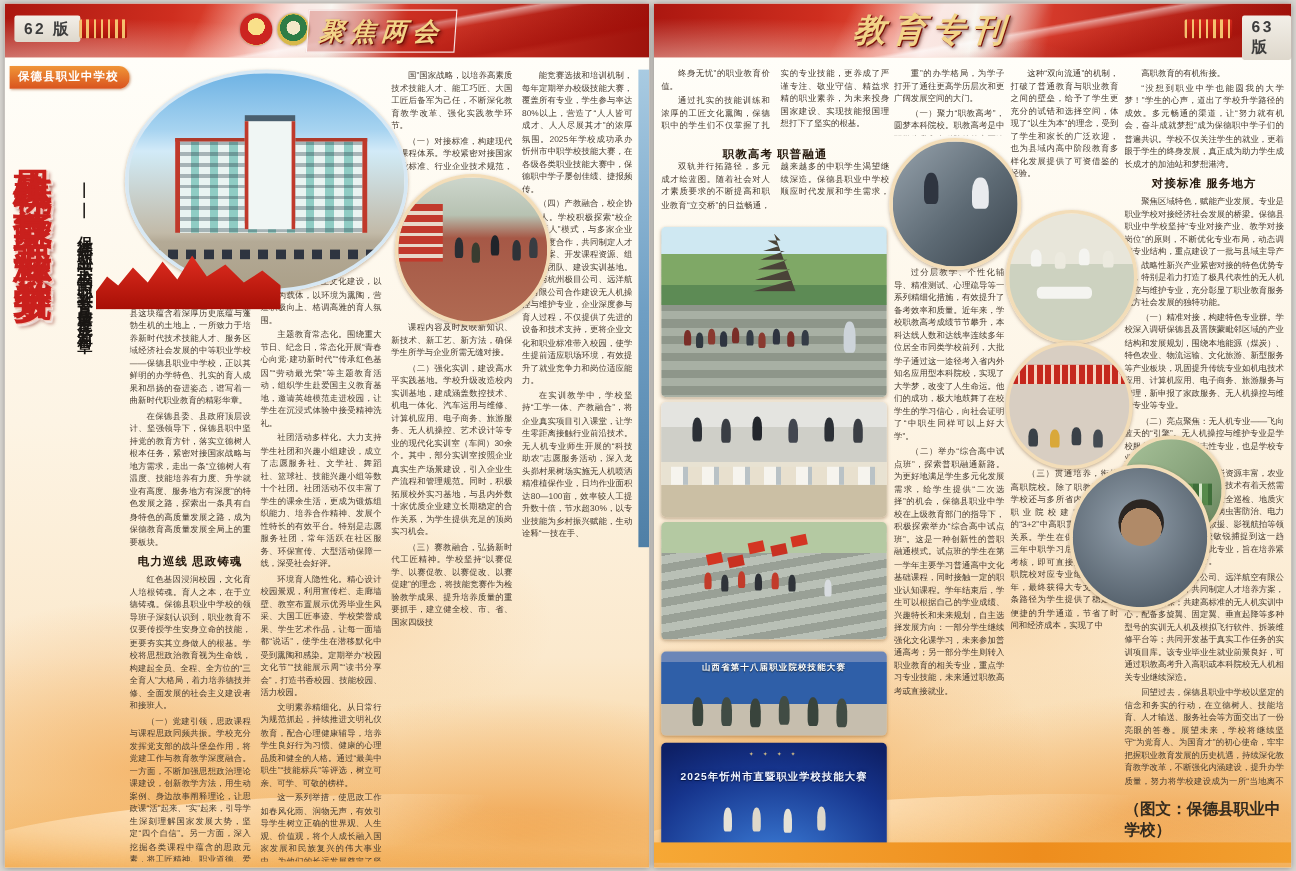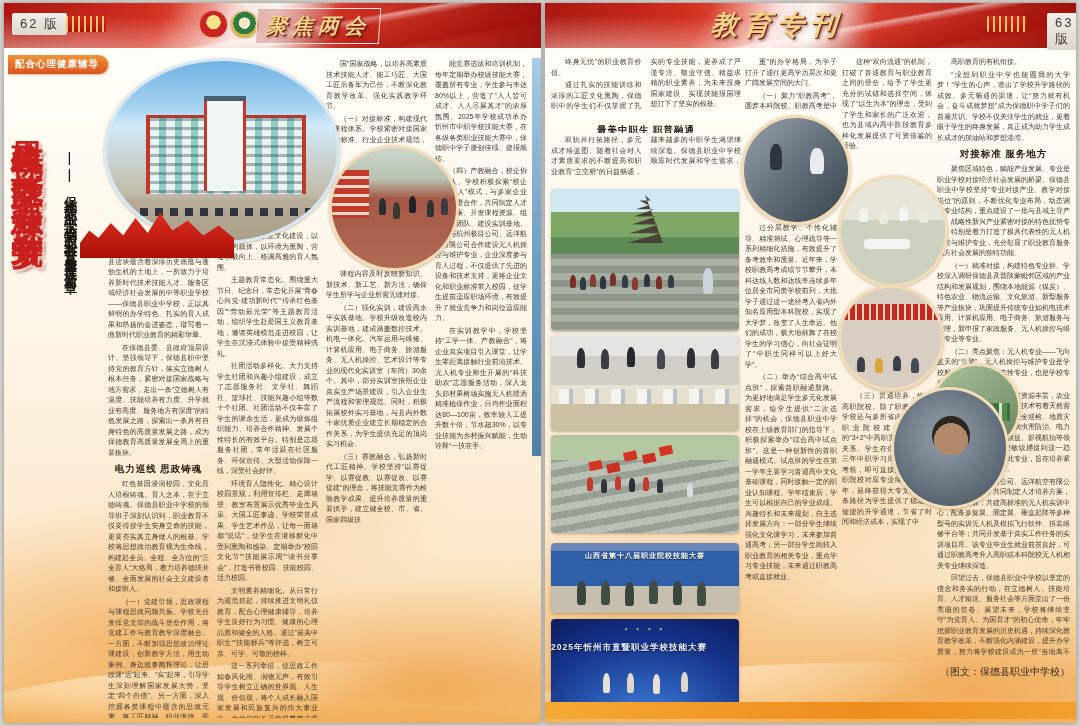--- a/index.html
+++ b/index.html
@@ -10,21 +10,21 @@
   #pageR{left:545px;width:531px}
 
   
   .hdr{position:absolute;top:0;left:0;right:0;height:45px;
     background:
       linear-gradient(115deg, rgba(255,255,255,0) 30%, rgba(255,255,255,.75) 44%, rgba(255,255,255,0) 60%),
       radial-gradient(140% 230% at 8% 130%, rgba(255,240,230,.6), rgba(255,255,255,0) 45%),
       linear-gradient(100deg,#ab1710 0%,#cf2e1f 26%,#e4503a 38%,#f2ece2 50%,#d4392a 62%,#9e130c 100%);}
   .hdr::after{content:"";position:absolute;inset:0;
       background:linear-gradient(170deg,transparent 55%,rgba(255,255,255,.5) 57%,transparent 62%,rgba(160,10,5,.45) 80%,transparent 84%);}
-  .pageno{position:absolute;top:10px;font-size:13px;font-weight:normal;color:#3c3c3c;
+  .pageno{position:absolute;top:10px;font-size:13px;font-weight:bold;color:#3c3c3c;
       background:linear-gradient(180deg,#f3efe8,#ded8cc);padding:2px 8px;border-radius:2px;z-index:3;letter-spacing:2px}
   .logoBox{position:absolute;top:13px;width:40px;height:16px;background:linear-gradient(180deg,#d4281c,#a81409);
       border-radius:2px;z-index:3;
       background-image:repeating-linear-gradient(90deg,rgba(250,210,120,.9) 0 2px,transparent 2px 6px),linear-gradient(180deg,#d4281c,#a81409)}
   .emblem{position:absolute;top:8px;width:27px;height:27px;border-radius:50%;z-index:3;box-shadow:0 0 2px rgba(0,0,0,.4)}
   .emblem.nat{background:radial-gradient(circle at 50% 42%,#f9e08a 0 34%,#cc2420 35% 72%,#e8b84b 73% 100%)}
   .emblem.cppcc{background:radial-gradient(circle at 50% 45%,#f3e9c8 0 28%,#2e7d46 29% 55%,#d8b84a 56% 74%,#b5352b 75% 100%)}
   .callig{position:absolute;z-index:3;display:flex;align-items:center;justify-content:center;
       font-family:"DejaVu Serif","Liberation Serif",serif;font-weight:bold;font-style:italic;
       color:#f2d488;text-shadow:1px 1px 0 #7a0f08,2px 2px 3px rgba(60,5,0,.6);transform:skewX(-4deg)}
@@ -101,21 +101,21 @@
   #phFlags{left:6px;top:387px;width:188px;height:98px;
       background:linear-gradient(180deg,#b4c9a2 0 26%,rgba(0,0,0,0) 26%),
         repeating-linear-gradient(170deg,#b9c0b6 0 7px,#99a096 7px 14px)}
   .flag{position:absolute;width:13px;height:9px;background:#d43522;transform:rotate(-12deg)}
   #phComp{left:6px;top:495px;width:188px;height:70px;
       background:linear-gradient(180deg,#6b86b8 0 12%,#2f5fa8 12% 62%,#c6beae 62% 100%)}
   #phComp .bannerTxt{position:absolute;left:0;right:0;top:12%;text-align:center;font-size:7px;font-weight:bold;
       color:#fff;text-shadow:0 1px 1px #123;letter-spacing:1px}
   #phStage{left:6px;top:571px;width:188px;height:88px;
       background:radial-gradient(85% 130% at 50% 115%,#3d7fd9,#16348c 70%,#0e2066)}
-  #phStage .bannerTxt{position:absolute;left:0;right:6px;top:26%;text-align:left;font-size:8.5px;font-weight:bold;
+  #phStage .bannerTxt{position:absolute;left:0;right:16px;top:26%;text-align:right;font-size:8.5px;font-weight:bold;
       color:#eef3ff;text-shadow:0 0 3px #061646,0 1px 0 #0a1c55;letter-spacing:1px}
   #phStage .slogan{position:absolute;left:0;right:0;top:8%;text-align:center;font-size:5px;color:#f2d488;letter-spacing:3px;opacity:.85}
 
   #phEngine{left:196px;top:67px;width:104px;height:104px;
       background:linear-gradient(135deg,#97a3ad 0%,#5d6a74 55%,#39434c 100%)}
   #phCpr{left:293px;top:127px;width:104px;height:106px;
       background:linear-gradient(180deg,#e8e6da 0 40%,#cdd2c0 40% 100%)}
   #phCpr .patient{position:absolute;left:22%;top:58%;width:44%;height:9%;background:#f4f4f0;border-radius:4px}
   #phClass{left:293px;top:237px;width:100px;height:100px;background:#d8cec2}
   #phClass .banner{position:absolute;left:0;right:0;top:16%;height:16%;background:#c5281e;
@@ -124,36 +124,36 @@
       background:radial-gradient(circle at 45% 40%,#93a0ac,#57636e 75%)}
   #phStudent .head{position:absolute;left:34%;top:22%;width:34%;height:34%;border-radius:50%;
       background:radial-gradient(circle at 50% 62%,#b08a68 0 55%,#2c2622 56%)}
   #phLab{left:386px;top:315px;width:84px;height:84px;
       background:linear-gradient(135deg,#a8c29a,#7e9a72 70%,#5f7d55)}
   #phLab .bottles{position:absolute;left:10%;right:10%;top:44%;height:22%;
       background:repeating-linear-gradient(90deg,#3f6f3a 0 5px,#d8e8cc 5px 8px,#568a4c 8px 13px)}
 
   #rBand{position:absolute;left:0;right:0;bottom:4px;height:17px;z-index:4;
       background:linear-gradient(90deg,#f6a835,#ee8d1d 60%,#f2a030)}
-  .caption{position:absolute;z-index:5;font-size:10px;font-weight:normal;color:#332a1e;text-align:right}
+  .caption{position:absolute;z-index:5;font-size:13px;font-weight:bold;color:#332a1e;text-align:left}
 </style>
 </head>
 <body>
 
 <div class="page" id="pageL">
   <div class="hdr">
     <div class="pageno" style="left:8px">62 版</div>
     <div class="logoBox" style="left:62px"></div>
     <div class="emblem nat" style="left:196px"></div>
     <div class="emblem cppcc" style="left:227px"></div>
     <div class="callig boxed" style="left:252px;top:5px;width:122px;height:34px;font-size:21px;letter-spacing:5px">聚焦两会</div>
   </div>
 
   <div class="content">
-    <div class="badge">配合心理健康辅导</div>
+    <div class="badge">保德县职业中学校</div>
 
     <div class="vtitle">
       <span>思政铸魂</span>
       <span>技能立身</span>
       <span>专业强校</span>
       <span>升学筑梦</span>
     </div>
     <div class="vsub">——保德县职业中学校书写职业教育高质量发展新篇章</div>
 
     <div class="photo" id="phSchool">
@@ -200,30 +200,30 @@
         <p class="para">（四）产教融合，校企协同育人。学校积极探索“校企双元育人”模式，与多家企业开展深度合作，共同制定人才培养方案、开发课程资源、组建教学团队、建设实训基地。学校与杭州极目公司、远洋航空有限公司合作建设无人机操控与维护专业，企业深度参与育人过程，不仅提供了先进的设备和技术支持，更将企业文化和职业标准带入校园，使学生提前适应职场环境，有效提升了就业竞争力和岗位适应能力。</p>
         <p class="para">在实训教学中，学校坚持“工学一体、产教融合”，将企业真实项目引入课堂，让学生零距离接触行业前沿技术。无人机专业师生开展的“科技助农”志愿服务活动，深入龙头峁村果树场实施无人机喷洒精准植保作业，日均作业面积达80—100亩，效率较人工提升数十倍，节水超30%，以专业技能为乡村振兴赋能，生动诠释“一技在手、</p>
       </div>
   </div>
 </div>
 
 <div class="page" id="pageR">
   <div class="hdr">
     <div class="callig" style="left:152px;top:3px;width:160px;height:38px;font-size:27px;letter-spacing:6px">教育专刊</div>
     <div class="logoBox" style="left:442px"></div>
-    <div class="pageno" style="left:502px">63 版</div>
+    <div class="pageno" style="left:490px">63 版</div>
   </div>
 
   <div class="content">
     <div class="col twocol" style="left:6px;top:9px;width:190px;height:60px">
         <p class="para">终身无忧”的职业教育价值。</p>
         <p class="para">通过扎实的技能训练和浓厚的工匠文化熏陶，保德职中的学生们不仅掌握了扎实的专业技能，更养成了严谨专注、敬业守信、精益求精的职业素养，为未来投身国家建设、实现技能报国理想打下了坚实的根基。</p>
       </div>
     <div class="col" style="left:6px;top:71px;width:190px;height:14px">
-      <div class="subhead">最美中职生 职普融通</div>
+      <div class="subhead">职教高考 职普融通</div>
     </div>
     <div class="col twocol" style="left:6px;top:87px;width:190px;height:50px">
         <p class="para">双轨并行拓路径，多元成才绘蓝图。随着社会对人才素质要求的不断提高和职业教育“立交桥”的日益畅通，越来越多的中职学生渴望继续深造。保德县职业中学校顺应时代发展和学生需求，在确保高质量就业的同时，全力构建“就业与升学并</p>
       </div>
 
     <div class="photo" id="phTemple">
       <div class="pagoda"></div>
       <i class="figs" style="left:10%;bottom:30%;width:6px;height:13px;background:#7a2e28;
          box-shadow:10px 2px 0 #303840,20px -1px 0 #8a3a30,30px 1px 0 #2e3440,40px -2px 0 #7a2e28,52px 0 0 #343c46,62px 2px 0 #8a3a30,74px -1px 0 #2e3440,86px 1px 0 #7a2e28,98px 0 0 #343c46"></i>
       <i class="figs" style="right:14%;bottom:26%;width:10px;height:26px;background:#cdd4da"></i>

